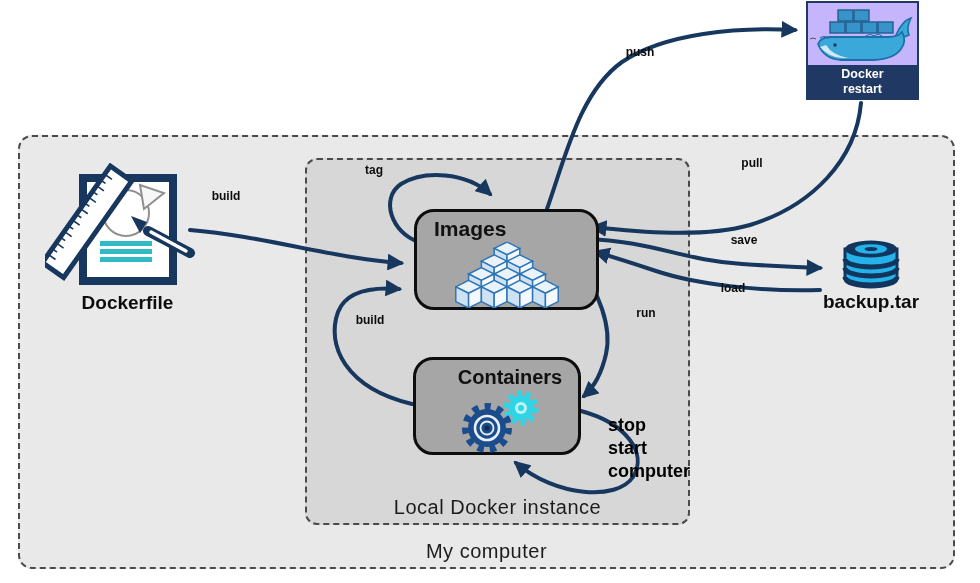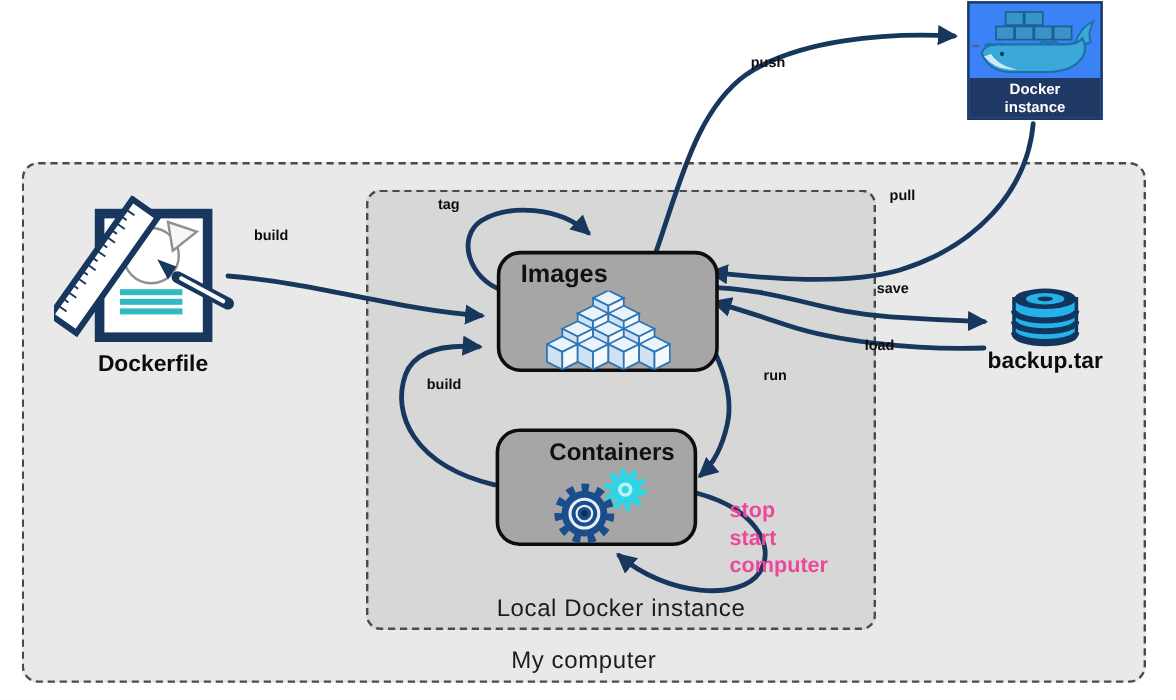--- a/index.html
+++ b/index.html
@@ -5,47 +5,47 @@
   html,body { margin:0; padding:0; background:#fff; }
   .stage { position:relative; width:980px; height:583px; background:#ffffff; overflow:hidden;
            font-family:"Liberation Sans", sans-serif; }
 
   .page-title { position:absolute; left:52px; top:30px; font-size:31px; color:#151515;
                 font-family:"DejaVu Serif","Liberation Serif",serif; letter-spacing:1px; }
 
   .outer-box { position:absolute; left:18px; top:135px; width:933px; height:430px;
                background:var(--outer-gray,#e9e9e9); border:2px dashed #4a4a4a; border-radius:14px; }
   .inner-box { position:absolute; left:305px; top:158px; width:381px; height:363px;
-               background:var(--inner-gray,#d7d7d7); border:2px dashed #4a4a4a; border-radius:12px;padding-left:40px; }
+               background:var(--inner-gray,#d7d7d7); border:2px dashed #4a4a4a; border-radius:12px; }
   .group-label { position:absolute; left:0; right:0; bottom:4px; text-align:center;
                  font-size:20px; color:#1c1c1c; letter-spacing:0.5px; }
 
   .arrows { position:absolute; left:0; top:0; width:980px; height:583px; pointer-events:none; }
 
   .cmd { position:absolute; font-weight:bold; font-size:12px; color:#0c0c0c;
          transform:translateX(-50%); white-space:nowrap; }
   .cmd-stack { position:absolute; left:608px; top:414px; font-weight:bold; font-size:18px;
-               color:#ec4899; line-height:23px; }
+               color:#000000; line-height:23px; }
 
   .box { position:absolute; background:var(--node-gray,#a6a6a6); border:3.5px solid #0d0d0d;
          border-radius:20px; box-sizing:border-box; }
   .box-title { font-weight:bold; font-size:21px; color:#111;padding-left:26px; }
   .images-box { left:414px; top:209px; width:185px; height:101px; }
   .images-box .box-title { padding:5px 0 0 17px; }
   .containers-box { left:413px; top:357px; width:168px; height:98px; }
   .containers-box .box-title { text-align:center; padding-top:6px; font-size:20px; }
   .icon-center { position:absolute; left:50%; transform:translateX(-50%); }
 
   .node-label { font-weight:bold; font-size:19px; color:#0c0c0c; text-align:center; }
 
   .dockerfile-node { position:absolute; left:45px; top:163px; width:165px; }
   .backup-node { position:absolute; left:808px; top:237px; width:126px; }
 
   .registry { position:absolute; left:806px; top:1px; width:113px; height:99px;
-              background:#3b82f6; border:2px solid var(--registry-navy,#1f3864); box-sizing:border-box; }
+              background:#c4b5fd; border:2px solid var(--registry-navy,#1f3864); box-sizing:border-box; }
   .registry-banner { position:absolute; left:0; right:0; bottom:0; height:33px;
                      background:var(--registry-navy,#1f3864); color:#fff; font-weight:bold;
                      font-size:12.5px; text-align:center; line-height:1.2; padding-top:2px;
                      box-sizing:border-box; }
 </style>
 </head>
 <body>
 
 <div class="stage">
 
@@ -169,21 +169,21 @@
       <path d="M 88 30 Q 94 16 103 13 Q 98 23 101 30 Q 94 33 89 35 Z" fill="#3aa8d9" stroke="#1e6fa8" stroke-width="1.6"></path>
       <path d="M 10 39 Q 13 32 22 32 L 80 32 Q 90 32 94 27 Q 99 36 93 44 Q 86 54 66 55 L 33 55 Q 16 54 10 39 Z" fill="#3aa8d9" stroke="#1e6fa8" stroke-width="1.8"></path>
       <path d="M 12 42 Q 20 52 34 53 L 40 53 Q 24 50 18 40 Z" fill="#cfeaf6" stroke="none"></path>
       <circle cx="27" cy="40" r="1.8" fill="#123b5e"></circle>
       <path d="M 12 33 q 4 -3 8 0 q 4 -3 8 0" fill="none" stroke="#1e6fa8" stroke-width="1.2"></path>
       <path d="M 58 31 q 4 -3 8 0 q 4 -3 8 0" fill="none" stroke="#1e6fa8" stroke-width="1.2"></path>
       <path d="M 2 34 q 3 -2 6 0" fill="none" stroke="#555" stroke-width="1"></path>
     </svg>
     <div class="registry-banner">
       <div>Docker</div>
-      <div>instance</div>
+      <div>restart</div>
     </div>
   </div>
 
   <div class="backup-node">
     <svg width="62" height="54" viewBox="0 0 62 54" style="display:block;margin:0 auto">
       <path d="M 5 12 L 5 42 A 26 8 0 0 0 57 42 L 57 12 Z" fill="#24b2e8" stroke="#12355e" stroke-width="3"></path>
       <path d="M 5 22 A 26 8 0 0 0 57 22" fill="none" stroke="#12355e" stroke-width="5"></path>
       <path d="M 5 31 A 26 8 0 0 0 57 31" fill="none" stroke="#12355e" stroke-width="5"></path>
       <path d="M 5 40 A 26 8 0 0 0 57 40" fill="none" stroke="#12355e" stroke-width="5"></path>
       <ellipse cx="31" cy="12" rx="26" ry="8.5" fill="#12355e"></ellipse>

